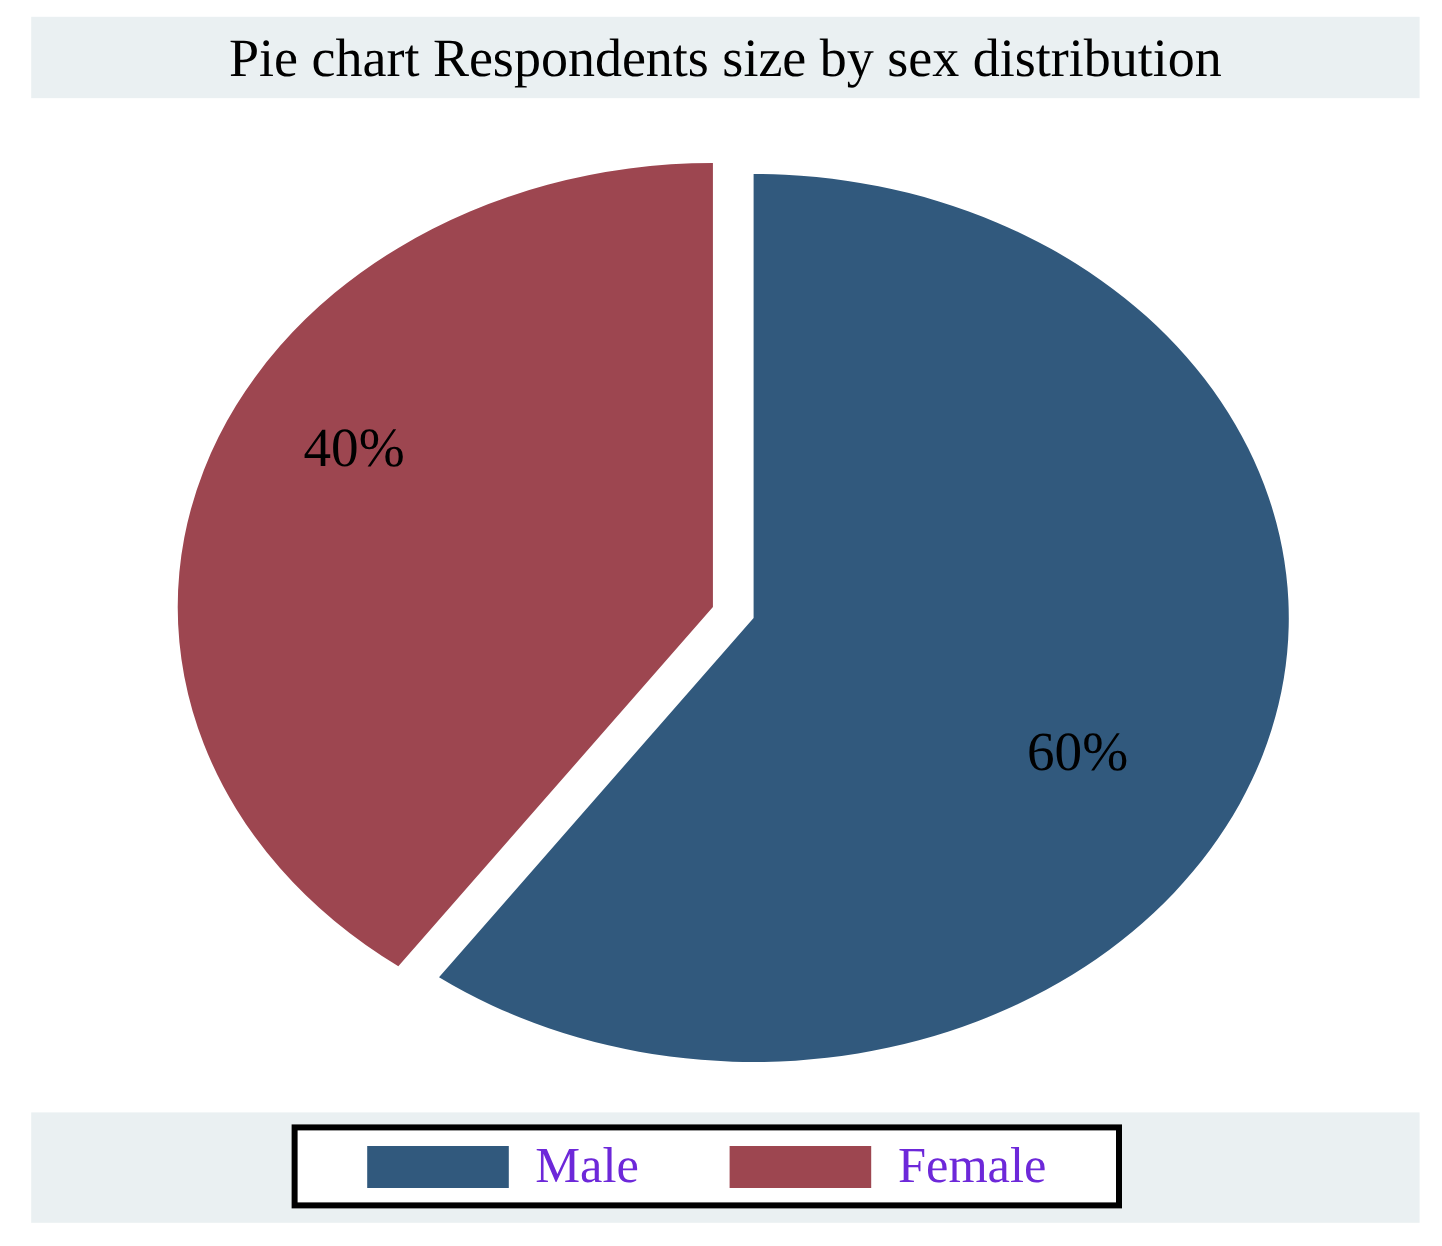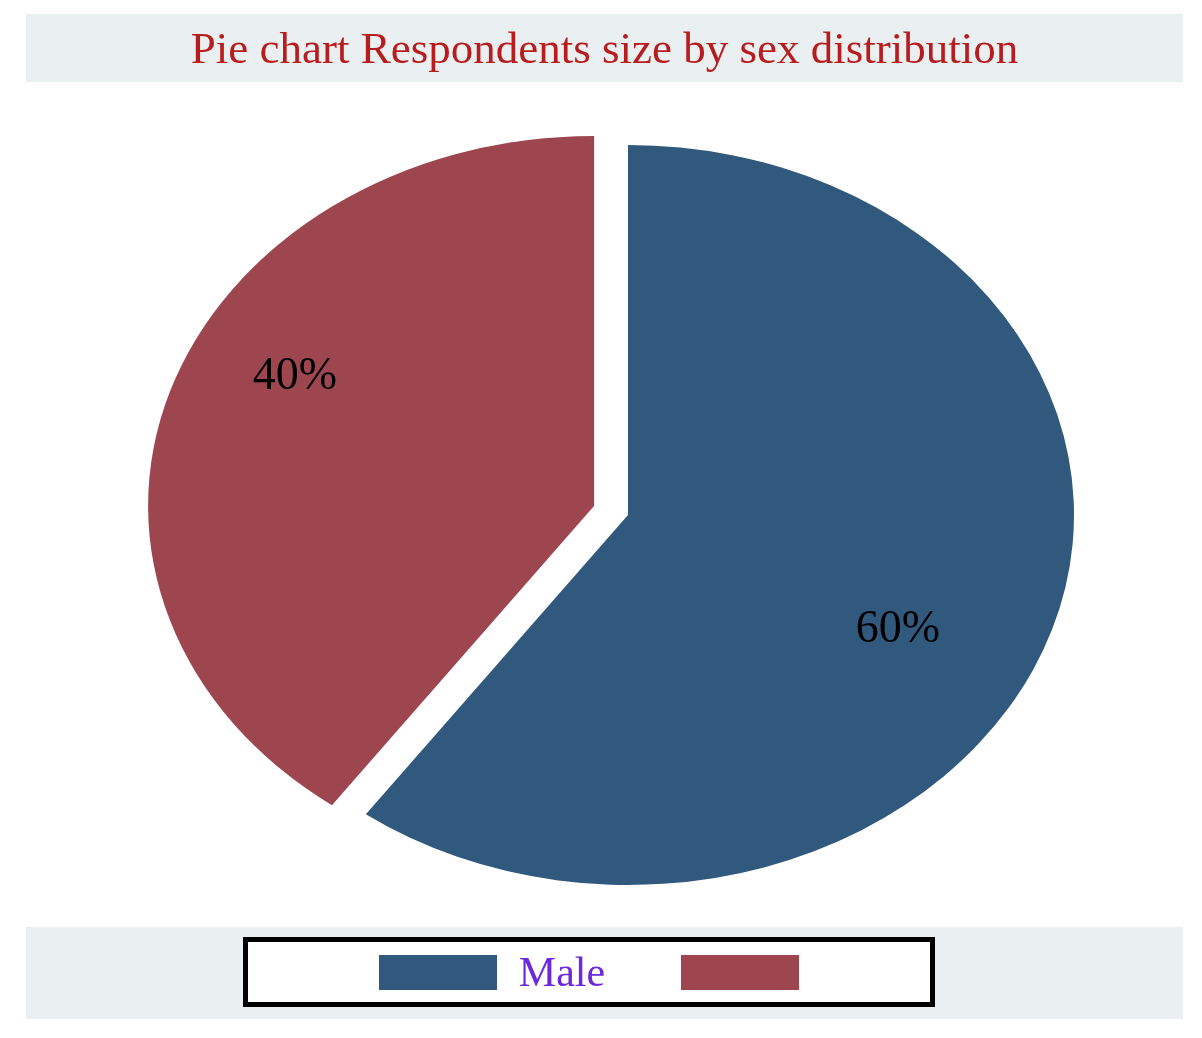--- a/index.html
+++ b/index.html
@@ -103,21 +103,21 @@
     color: #6d28d9;
     margin-left: 22px;
     white-space: nowrap;
     line-height: 1;
   }
 </style>
 </head>
 <body>
 
 <div id="title-band" style="background: rgb(234, 240, 242);">
-  <div id="chart-title" style="color: #b91c1c;">Pie chart Respondents size by sex distribution</div>
+  <div id="chart-title" style="color: #000000;">Pie chart Respondents size by sex distribution</div>
 </div>
 
 <div id="plot-area">
   <svg id="pie-svg" viewBox="0 0 1202 845">
 
     <path id="slice-male" d="M 628 433 L 628 63 A 446 370 0 1 1 365.84777747755703 732.3362879187305 Z" fill="#31597d"></path>
 
     <g id="slice-female-group" transform="translate(-33.9,-9.1)">
       <path id="slice-female" d="M 628 433 L 365.84777747755703 732.3362879187305 A 446 370 0 0 1 627.9999999999999 63 Z" fill="#9d4650"></path>
     <text class="slice-label" id="label-female" x="328.9336965014111" y="305.14690303349846">40%</text>
@@ -131,16 +131,17 @@
 <div id="legend-band" style="background: rgb(234, 240, 242);">
   <div id="legend-box" style="border-color: rgb(0, 0, 0); background: rgb(255, 255, 255);">
 
     <div class="legend-entry">
       <span class="legend-swatch" id="swatch-male" style="background: rgb(49, 89, 125);"></span>
       <span class="legend-label">Male</span>
     </div>
 
     <div class="legend-entry">
       <span class="legend-swatch" id="swatch-female" style="background: rgb(157, 70, 80);"></span>
+      <span class="legend-label">Female</span>
     </div>
 
   </div>
 </div>
 
 </body></html>

